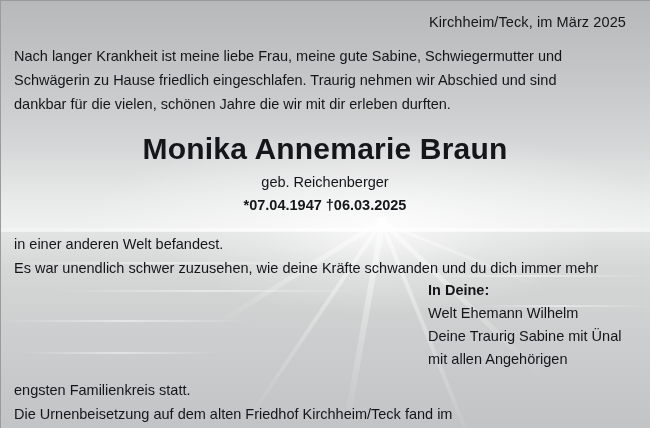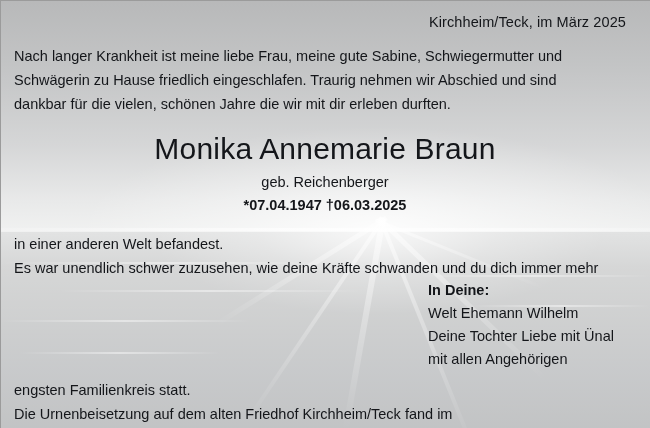--- a/index.html
+++ b/index.html
@@ -113,21 +113,21 @@
   }
   .intro p { margin: 0; }
 
   .name {
     position: absolute;
     left: 0;
     top: 132px;
     width: 650px;
     text-align: center;
     font-size: 30px;
-    font-weight: normal;
+    font-weight: bold;
     letter-spacing: 0.2px;
   }
 
   .maiden {
     position: absolute;
     left: 0;
     top: 174px;
     width: 650px;
     text-align: center;
     font-size: 14.5px;
@@ -211,21 +211,21 @@
     <div class="dates">*07.04.1947  †06.03.2025</div>
 
     <div class="middle-text">
       <p>in einer anderen Welt befandest.</p>
       <p>Es war unendlich schwer zuzusehen, wie deine Kräfte schwanden und du dich immer mehr</p>
     </div>
 
     <div class="family">
       <div class="lead">In Deine:</div>
       <div>Welt Ehemann Wilhelm</div>
-      <div>Deine Tochter Liebe mit Ünal</div>
+      <div>Deine Traurig Sabine mit Ünal</div>
       <div>mit allen Angehörigen</div>
     </div>
 
     <div class="closing">
       <p>engsten Familienkreis statt.</p>
       <p>Die Urnenbeisetzung auf dem alten Friedhof Kirchheim/Teck fand im</p>
     </div>
 
   </div>
 

